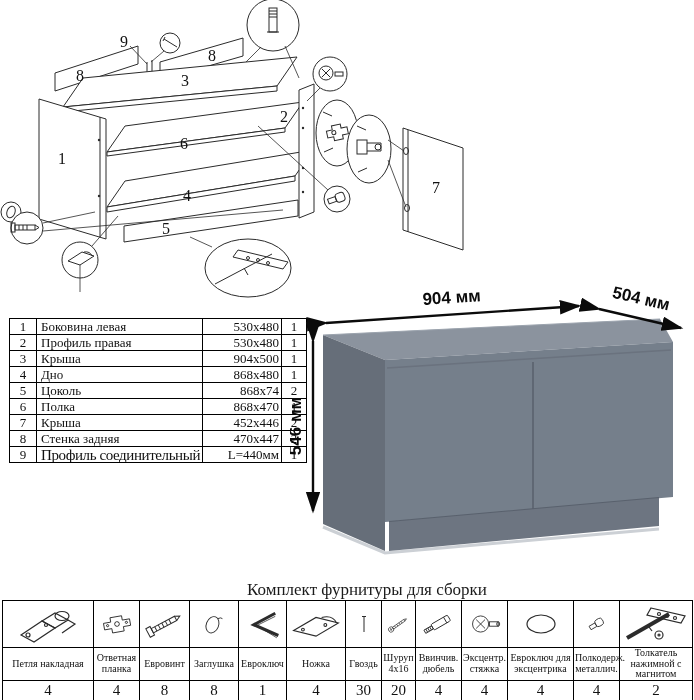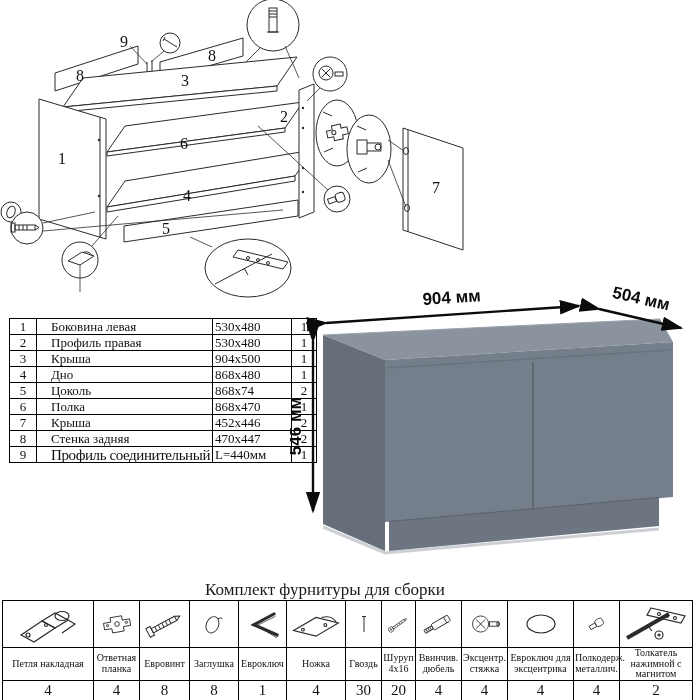--- a/index.html
+++ b/index.html
@@ -10,32 +10,32 @@
   .panel{fill:#ffffff;stroke:#2b2b2b;stroke-width:1;}
   .callout{fill:#ffffff;stroke:#2b2b2b;stroke-width:1;}
   .leader{stroke:#2b2b2b;stroke-width:0.8;fill:none;}
   .pnum{font-size:16px;fill:#111;}
 
   
   .parts-table{position:absolute;left:9px;top:318px;border-collapse:collapse;table-layout:fixed;}
   .parts-table td{border:1px solid #000;height:15px;font-size:13px;line-height:14px;
                   padding:0 2px;white-space:nowrap;overflow:hidden;}
   .parts-table .c-num{width:22px;text-align:center;}
-  .parts-table .c-name{width:148px;text-align:left;padding-left:14px;}
-  .parts-table .c-size{width:74px;text-align:left;}
+  .parts-table .c-name{width:148px;text-align:left;padding-left:4px;}
+  .parts-table .c-size{width:74px;text-align:right;}
   .parts-table .c-qty{width:20px;text-align:center;}
   .parts-table tr:nth-child(9) .c-name{font-size:15px;letter-spacing:-0.4px;}
 
   
   .cabinet-svg{position:absolute;left:290px;top:280px;}
   .dim-label{font-family:"Liberation Sans", sans-serif;font-weight:bold;font-size:17px;fill:#0b0b0b;}
 
   
   .hw-title{position:absolute;left:0;top:580px;width:650px;text-align:center;
-            font-size:17px;color:#1a1a1a;}
+            font-size:17px;color:#1a1a1a;padding-left:42px;}
   .hw-table{position:absolute;left:2px;top:600px;width:690px;border-collapse:collapse;table-layout:fixed;}
   .hw-table td{border:1px solid #000;text-align:center;vertical-align:middle;padding:0;}
   .hw-icon-row td{height:46px;}
   .hw-name-row td{height:26px;font-size:10px;line-height:1.05;padding:0 1px;}
   .hw-qty-row td{height:19px;font-size:15px;}
   .hw-icon-row svg{display:block;margin:0 auto;}
 </style>
 </head>
 <body>
 

